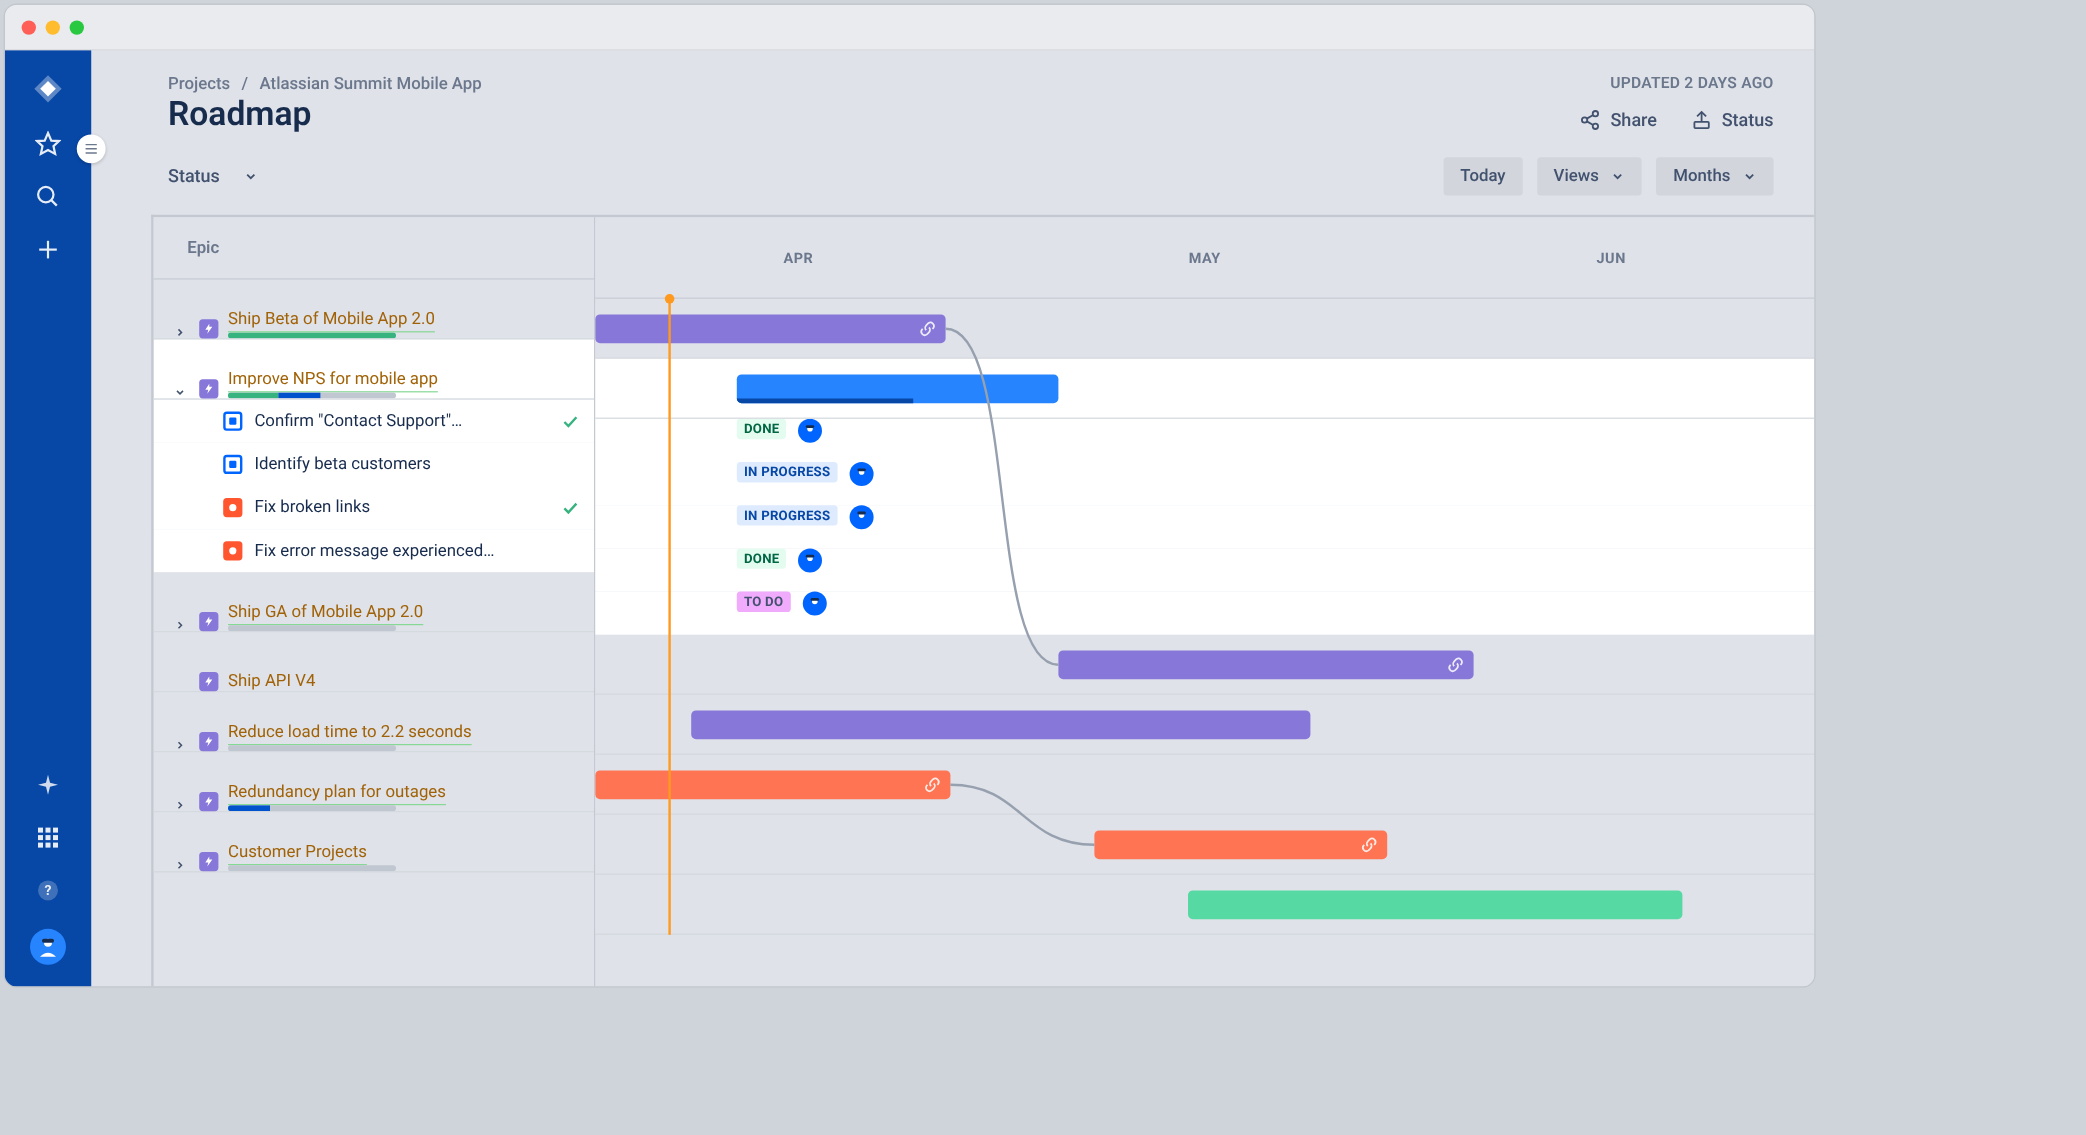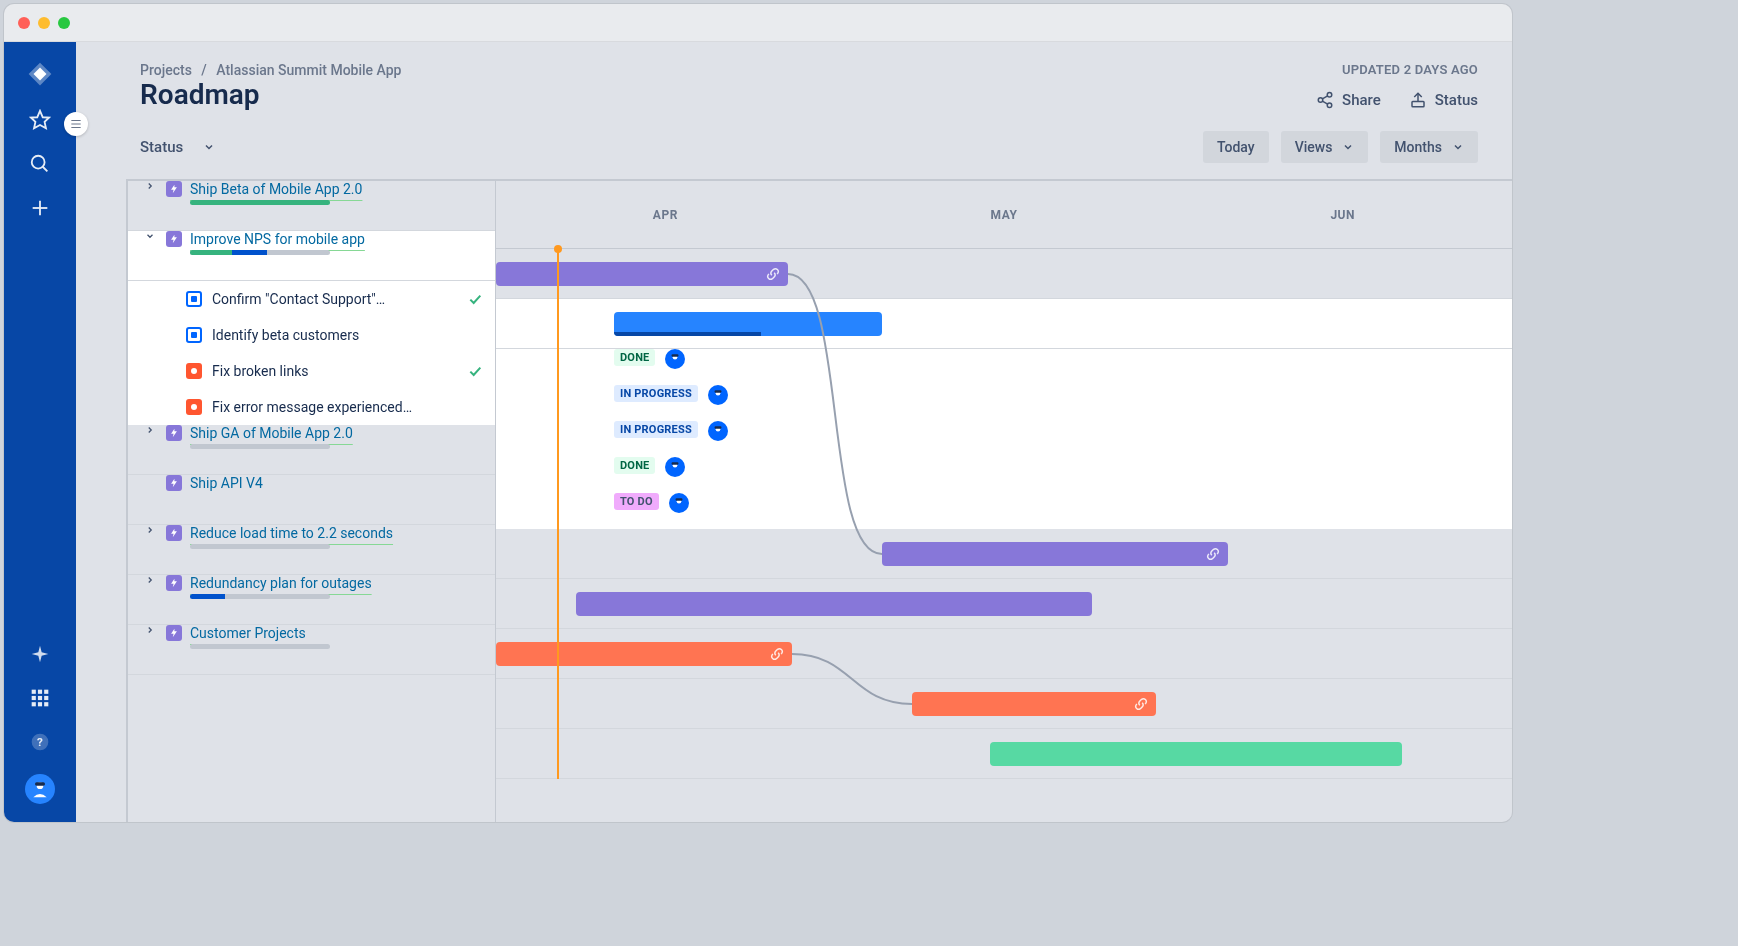--- a/index.html
+++ b/index.html
@@ -27,21 +27,21 @@
 .actions { display:flex; gap:28px; align-items:flex-end; }
 .action-btn { display:flex; align-items:center; gap:8px; color:#42526e; font-size:15px; font-weight:500; cursor:pointer; }
 .filters { padding:12px 34px 16px 64px; display:flex; align-items:center; justify-content:space-between; }
 .status-filter { display:flex; align-items:center; gap:20px; color:#42526e; font-size:15px; font-weight:500; cursor:pointer; }
 .view-controls { display:flex; gap:12px; }
 .pill { background:#d2d6dc; padding:8px 14px; border-radius:3px; color:#42526e; font-size:14px; font-weight:500; cursor:pointer; display:flex; align-items:center; gap:10px; }
 .roadmap { flex:1; margin:0 0 0 0; display:flex; min-height:0; border-top:2px solid #c4c9d1; border-left:2px solid #c4c9d1; margin-left:50px; }
 .epic-col { width:368px; border-right:1px solid #c4c9d1; display:flex; flex-direction:column; min-height:0; }
 .epic-header { height:52px; border-bottom:1px solid #c4c9d1; display:flex; align-items:center; padding-left:28px; color:#6b778c; font-size:14px; font-weight:600; background:#dfe2e8; }
 .epic-list { flex:1; overflow:hidden; }
-.epic-row { height:50px; border-bottom:1px solid #d3d7dd; display:flex; align-items:flex-start; padding:0 12px 0 14px; gap:8px; font-size:14px; color:#0369a1; position:relative; background:#dfe2e8; }
+.epic-row { height:50px; border-bottom:1px solid #d3d7dd; display:flex; align-items:flex-end; padding:0 12px 0 14px; gap:8px; font-size:14px; color:#a16207; position:relative; background:#dfe2e8; }
 .epic-row.expanded { background:#fff; }
 .epic-row .chevron { width:16px; color:#42526e; display:flex; justify-content:center; font-size:11px; }
 .epic-icon { width:16px; height:16px; background:#8777d9; border-radius:3px; display:flex; align-items:center; justify-content:center; flex-shrink:0; }
 .epic-label { flex:1; white-space:nowrap; overflow:hidden; text-overflow:ellipsis; display:flex; flex-direction:column; gap:3px; justify-content:center; }
 .epic-row.haschildren .epic-label span:first-child { text-decoration: underline; text-decoration-color:#86d895; text-underline-offset:6px; }
 .progress-bar { height:5px; width:140px; background:#c1c7d0; border-radius:3px; overflow:hidden; display:flex; }
 .progress-bar .seg-green { background:#36b37e; height:100%; }
 .progress-bar .seg-blue { background:#0052cc; height:100%; }
 .child-row { height:36px; background:#fff; display:flex; align-items:center; padding:0 12px 0 58px; gap:10px; font-size:14px; color:#172b4d; }
 .child-row .task-icon { width:16px; height:16px; border-radius:3px; flex-shrink:0; display:flex; align-items:center; justify-content:center; }
@@ -204,20 +204,21 @@
             <span>Months</span>
             <svg width="12" height="12" viewBox="0 0 24 24" fill="none" stroke="#42526e" stroke-width="3">
                 <polyline points="6 9 12 15 18 9"></polyline>
               </svg>
           </div>
         </div>
       </div>
 
       <div class="roadmap">
         <div class="epic-col">
+          <div class="epic-header">Epic</div>
           <div class="epic-list" id="epic-list">
               <div class="epic-row haschildren">
                 <span class="chevron">
                   <svg width="10" height="10" viewBox="0 0 24 24" fill="none" stroke="#42526e" stroke-width="3">
                     <polyline points="9 6 15 12 9 18"></polyline>
                   </svg>
                 </span>
                 <span class="epic-icon">
                   <svg width="10" height="10" viewBox="0 0 24 24">
                     <path fill="#fff" d="M13 2 L5 14 L11 14 L9 22 L19 8 L13 8 Z"></path>

